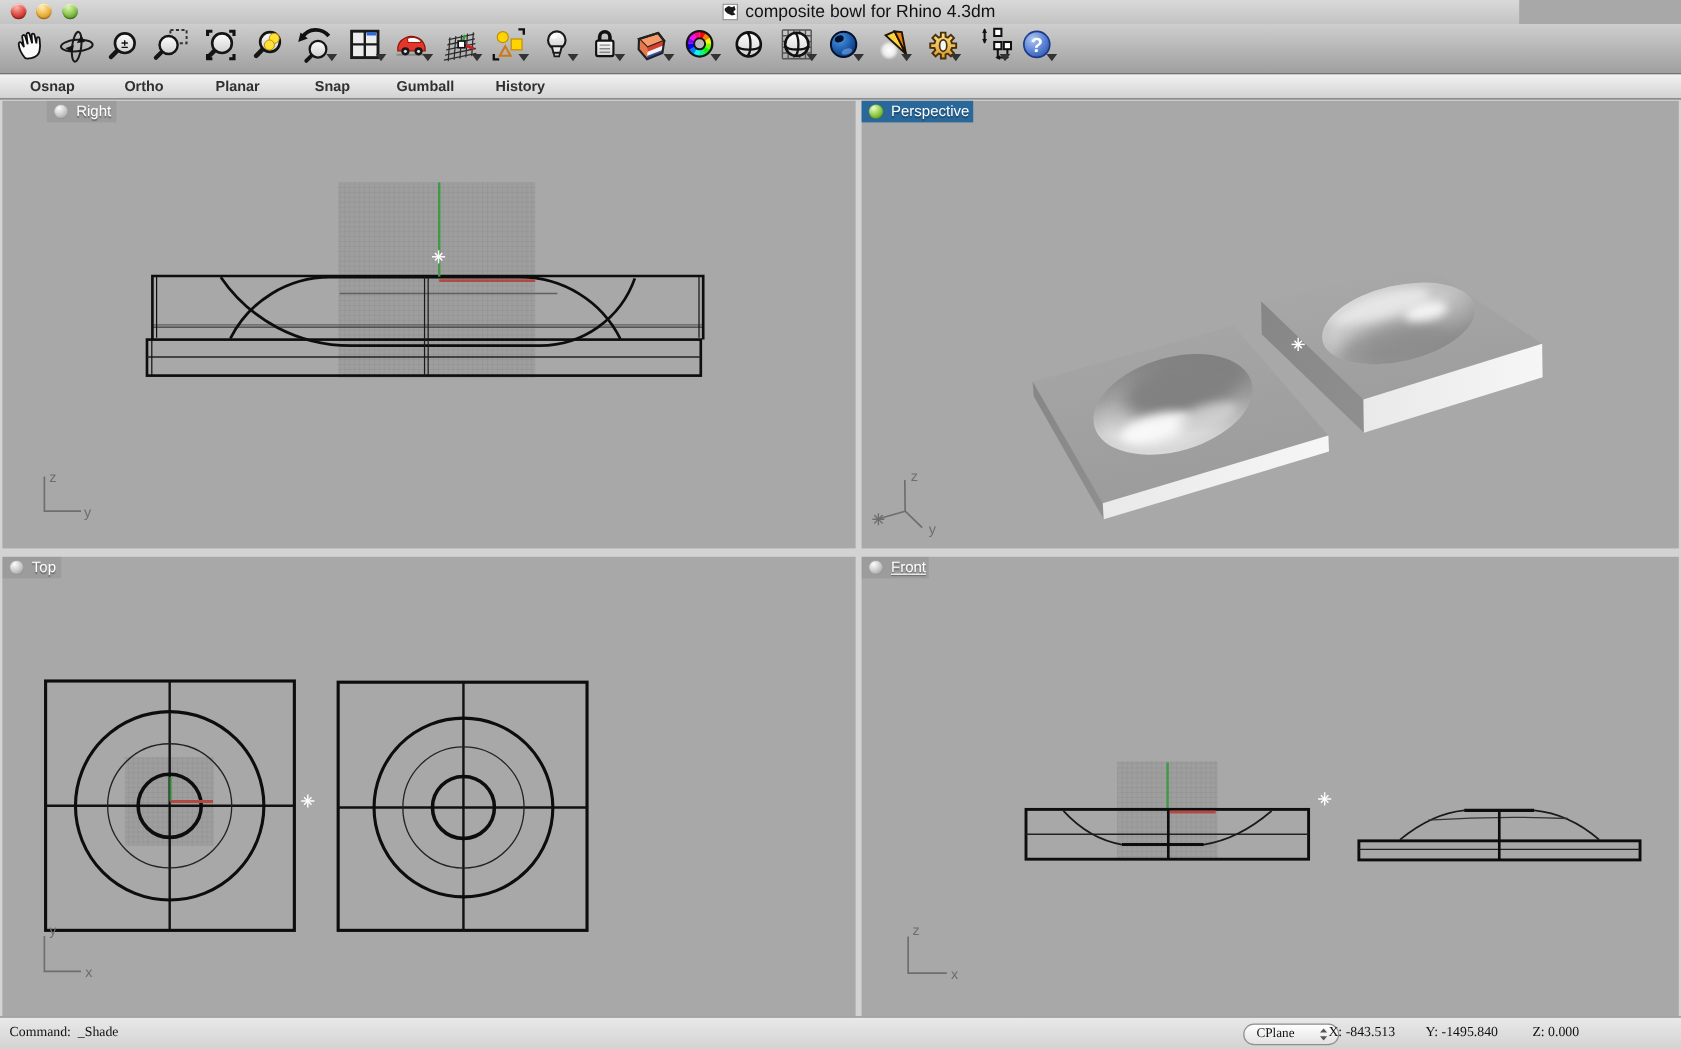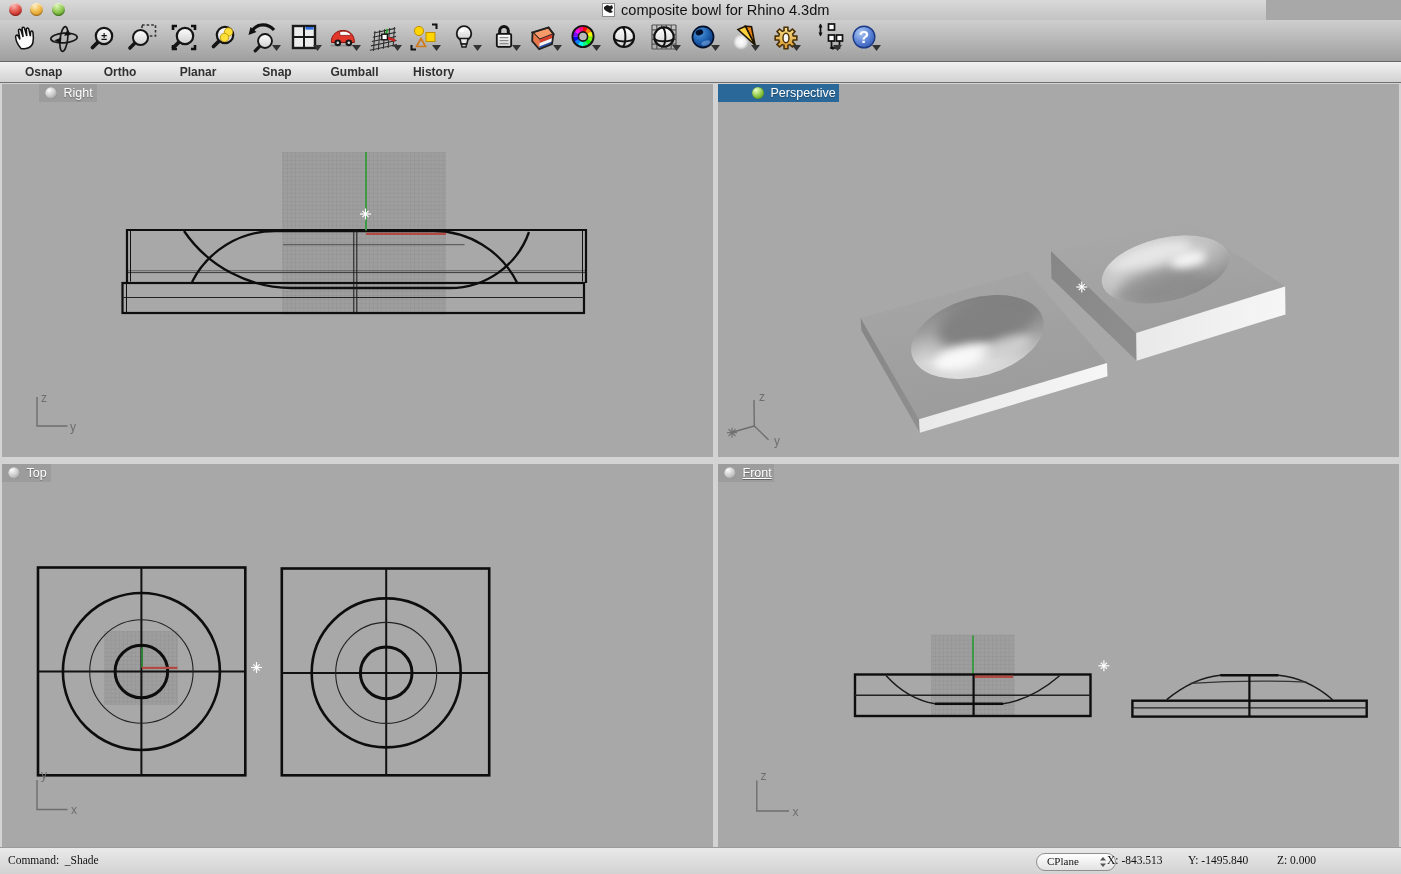--- a/index.html
+++ b/index.html
@@ -23,21 +23,21 @@
 #vp-tr{left:718px;top:1px;width:681px;height:373px;}
 #vp-bl{left:2px;top:381px;width:711px;height:383px;}
 #vp-br{left:718px;top:381px;width:681px;height:383px;}
 .vp svg{position:absolute;left:0;top:0;}
 .vplabel{position:absolute;left:0;top:0;height:18px;display:flex;align-items:center;
  font-size:12.5px;color:#fff;text-shadow:0 1px 1px rgba(0,0,0,.35);}
 .vplabel .led{width:12px;height:12px;border-radius:50%;margin:0 7px 0 5.5px;}
 .ledgray{background:radial-gradient(circle at 4px 3px,#fdfdfd,#c9c9c9 50%,#8f8f8f 95%);box-shadow:inset 0 0 1px #666;}
 .ledgreen{background:radial-gradient(circle at 4px 3px,#eaffc8,#8cc63f 55%,#4e8f1f 95%);box-shadow:inset 0 0 1px #2c5c10;}
 #lab-tl{width:58px;background:rgba(0,0,0,0.07);margin-left:37px;}
-#lab-tr{width:93px;background:#2a689a;padding-left:28px;}
+#lab-tr{width:93px;background:#2a689a;}
 #lab-bl{width:49px;background:rgba(0,0,0,0.07);}
 #lab-br{width:56px;background:rgba(0,0,0,0.07);text-decoration:underline;}
 #statusbar{position:absolute;left:0;top:847px;width:1401px;height:27px;
  background:linear-gradient(#e9e9e9,#d2d2d2);border-top:1px solid #9b9b9b;font-size:11.5px;color:#111;font-family:Liberation Serif, serif;}
 #cmdtext{position:absolute;left:8px;top:6px;}
 #cplane{position:absolute;left:1014px;top:5px;width:78px;height:16px;border:1px solid #909090;border-radius:9px;
  background:linear-gradient(#ffffff,#e2e2e2);font-size:11px;color:#111;margin-left:22px;}
 #cplane span{position:absolute;left:10px;top:1px;}
 .coord{position:absolute;top:6px;}
 </style>

